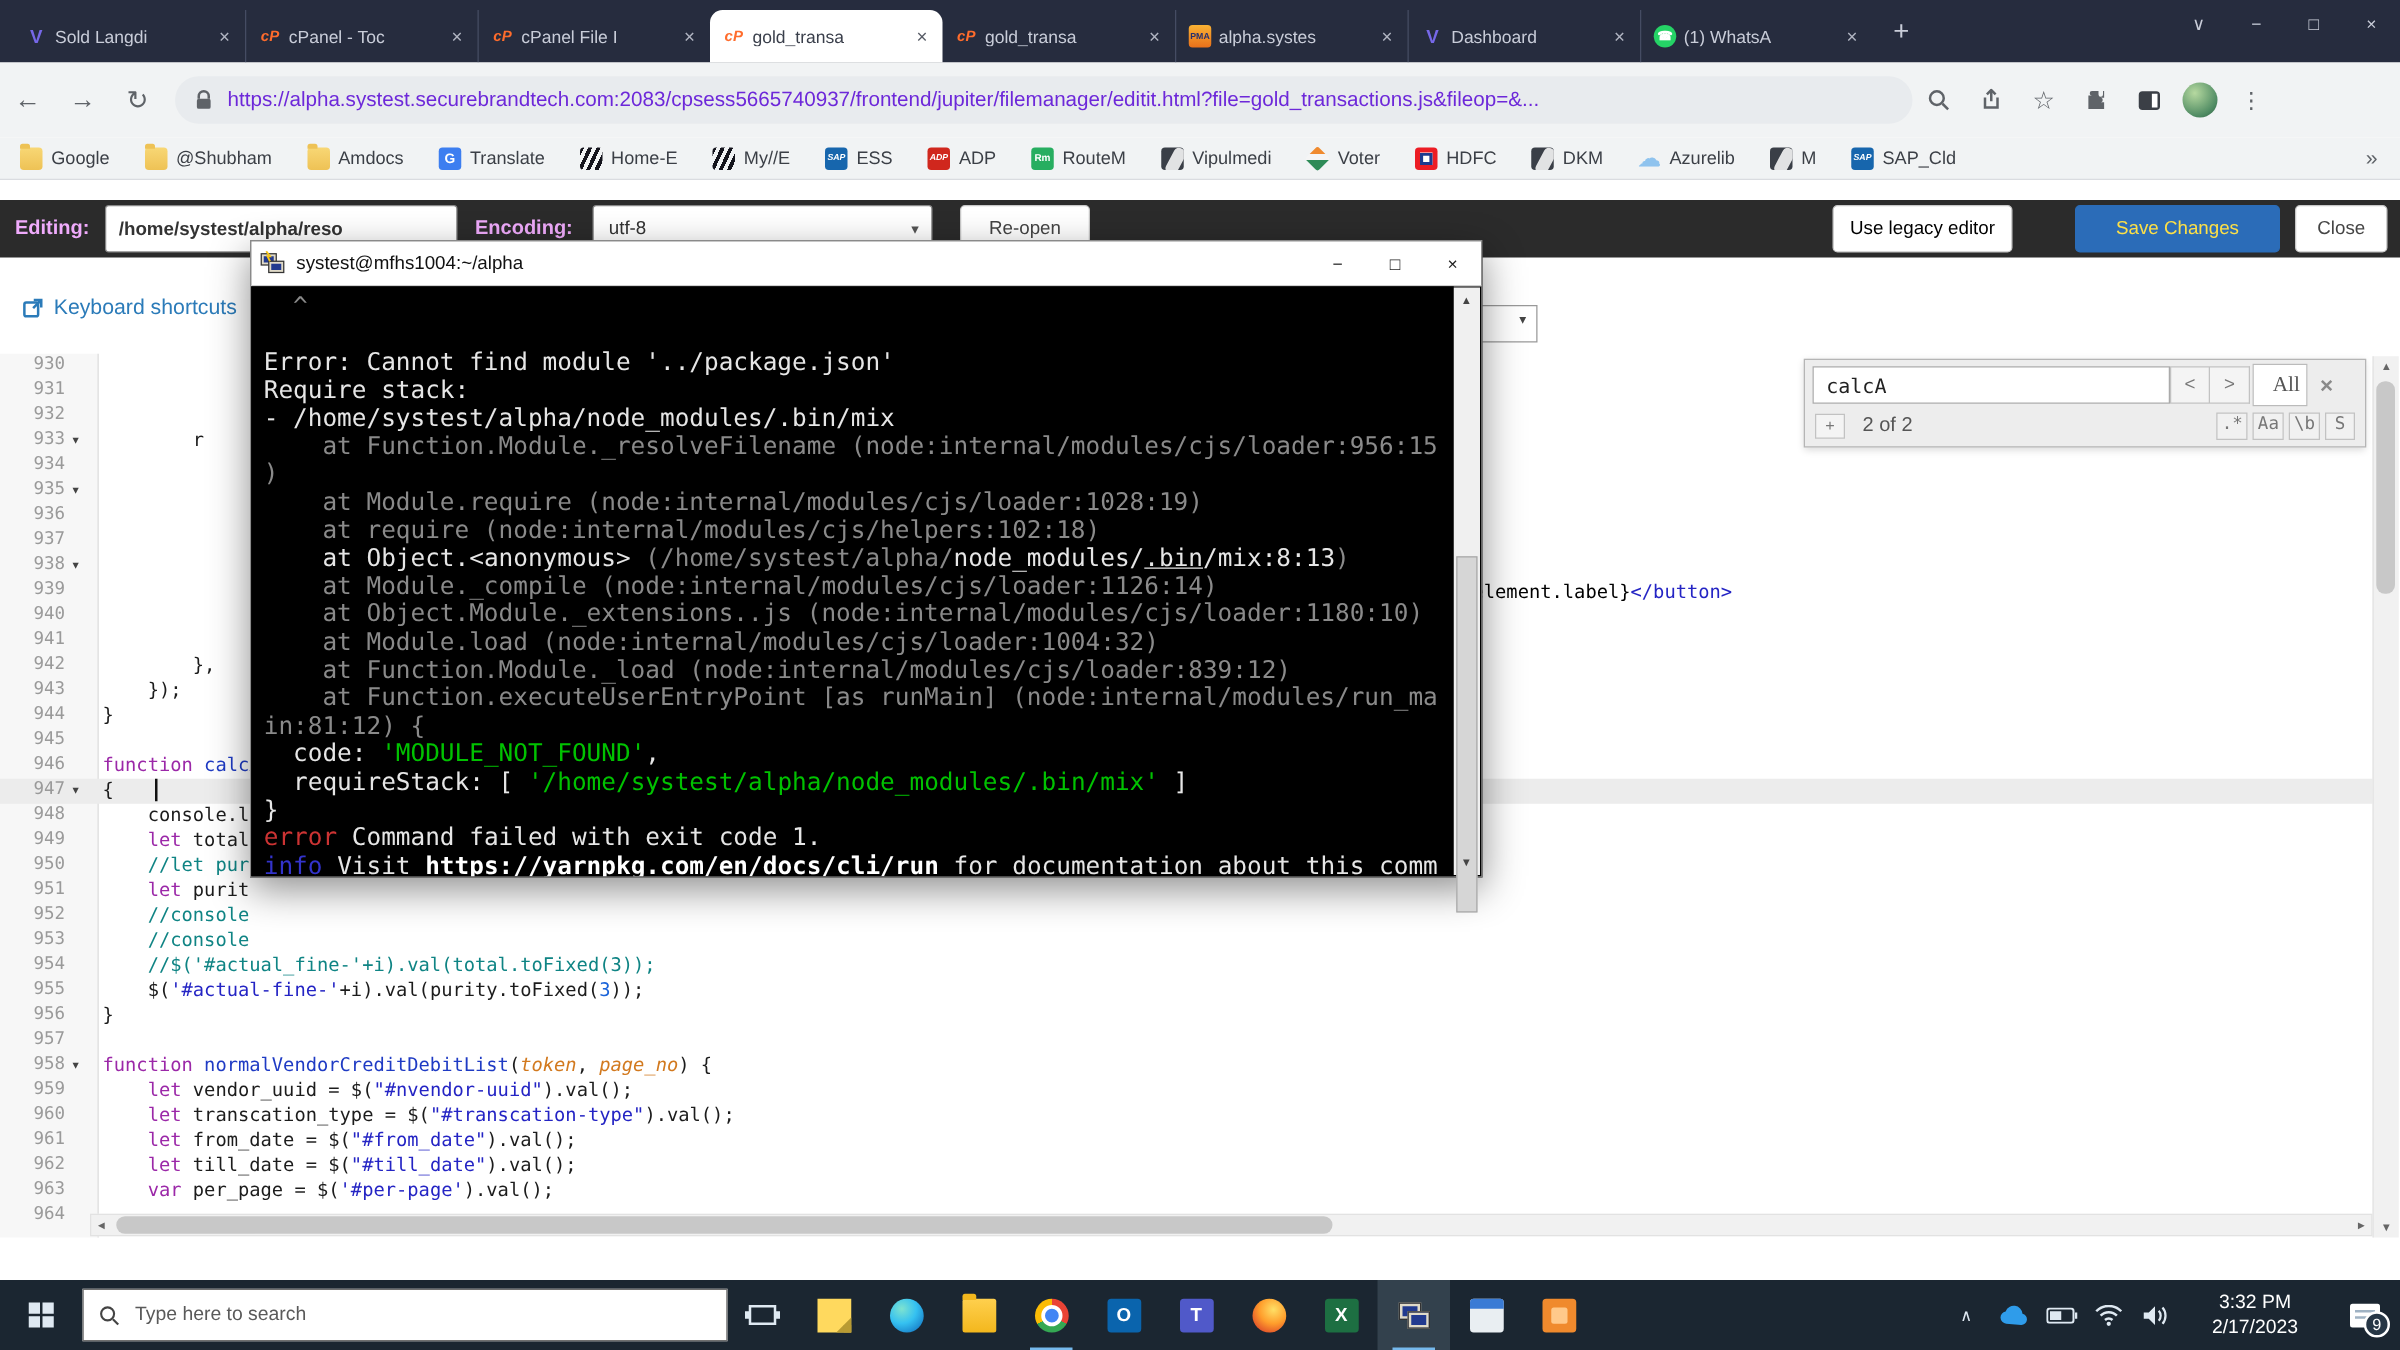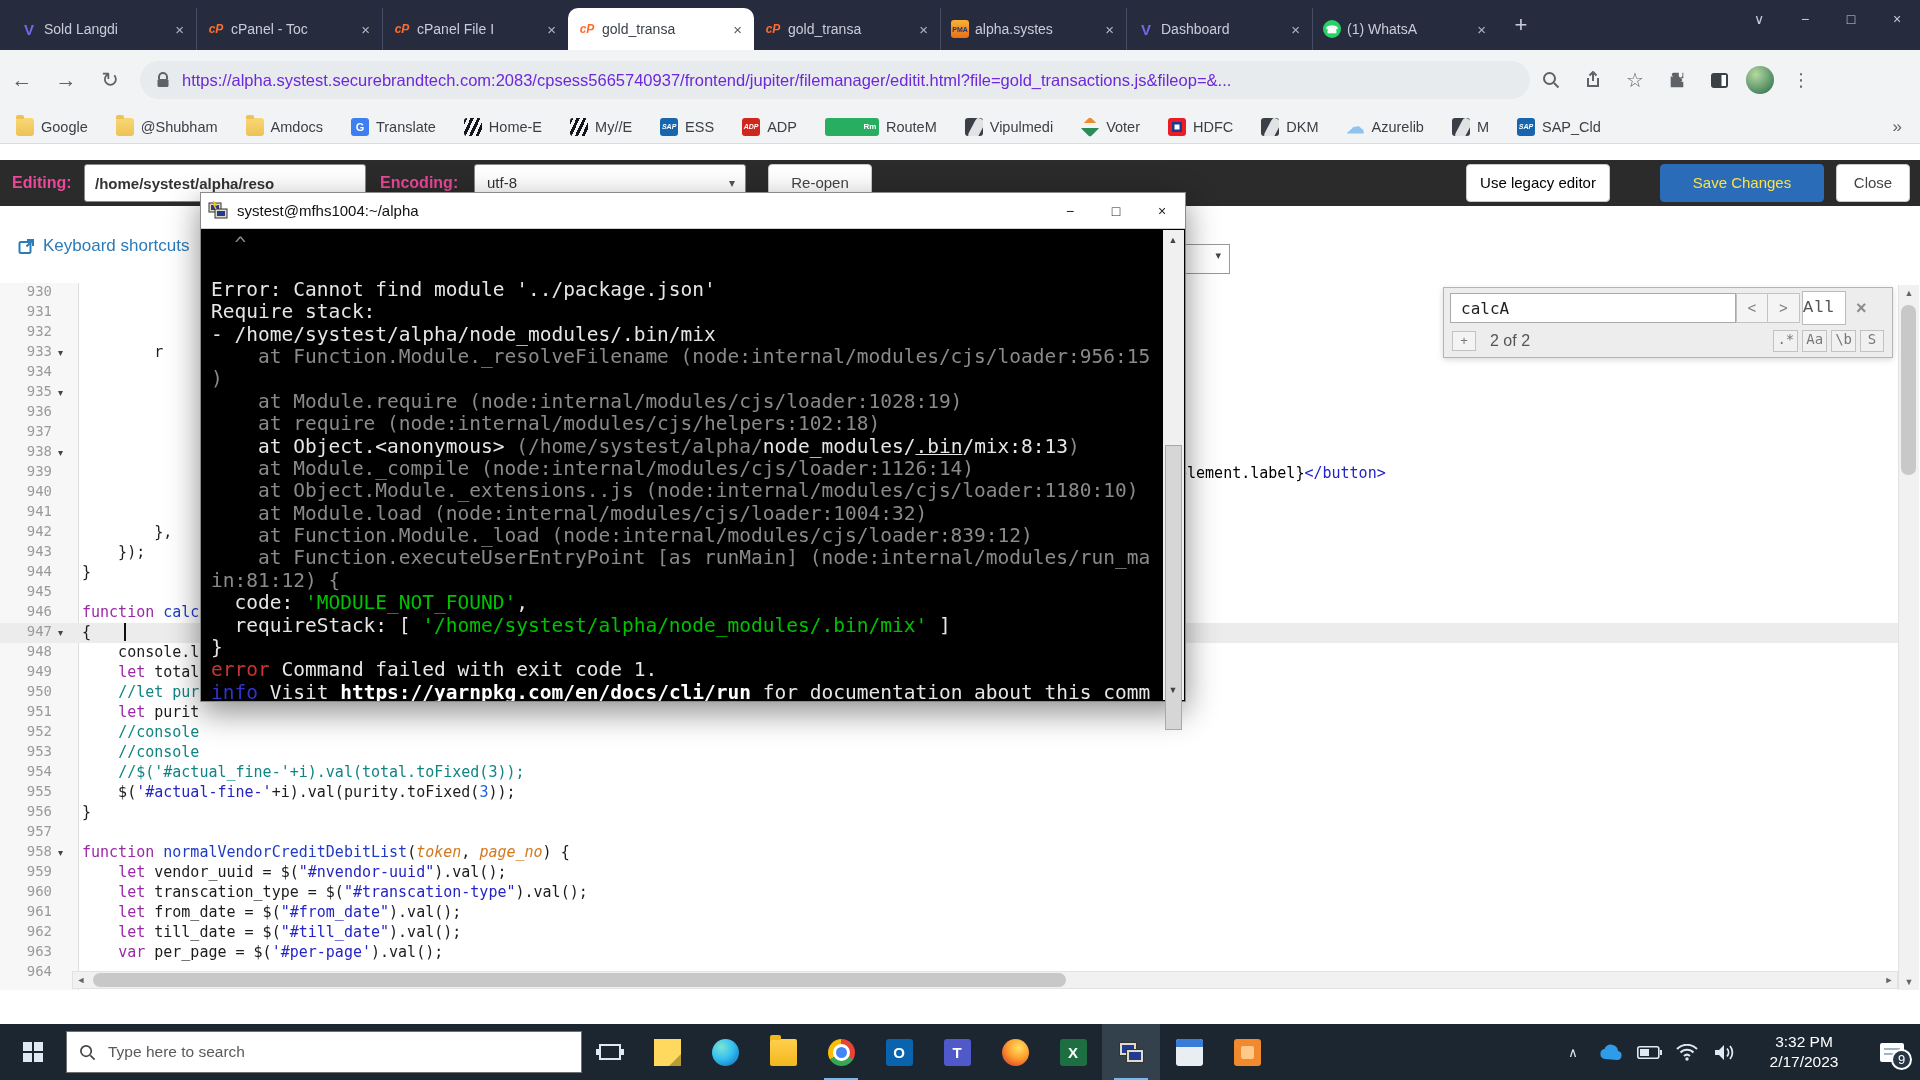--- a/index.html
+++ b/index.html
@@ -43,32 +43,32 @@
              border-bottom:1px solid #dadce0;display:flex;align-items:center;padding-left:16px;box-sizing:border-box;}
   .bm{display:flex;align-items:center;margin-right:28px;font-size:14.5px;color:#3b3f46;white-space:nowrap;}
   .bm .bmi{width:18px;height:18px;margin-right:7px;display:flex;align-items:center;justify-content:center;
            font-weight:bold;border-radius:3px;flex:none;}
   .bmi-folder{background:linear-gradient(#f8d775,#eec255);border-radius:2px;position:relative;}
   .bmi-folder::before{content:"";position:absolute;left:0;top:-3px;width:8px;height:4px;background:#eec255;border-radius:2px 2px 0 0;}
   .bmi-translate{background:#3d7ef0;color:#fff;font-size:11px;}
   .bmi-stripes{background:repeating-linear-gradient(115deg,#14141c 0 3px,transparent 3px 6px);border-radius:2px;}
   .bmi-sap{background:#1766ad;color:#fff;font-size:7px;font-style:italic;border-radius:2px 8px 8px 2px;}
   .bmi-adp{background:#d0271d;color:#fff;font-size:7px;font-style:italic;}
-  .bmi-routem{background:#27ae60;border-radius:50%;color:#fff;font-size:8px;padding-left:36px;}
+  .bmi-routem{background:#27ae60;border-radius:50%;color:#fff;font-size:8px;}
   .bmi-globe{background:#3a3f47;border-radius:50%;position:relative;overflow:hidden;}
   .bmi-globe::after{content:"";position:absolute;left:3px;top:-2px;width:10px;height:22px;background:#fff;transform:rotate(28deg) translateX(4px);opacity:.85;border-radius:4px;}
   .bmi-voter{background:linear-gradient(135deg,#f08a2e 0 30%,#f5f5f5 30% 55%,#2e8b57 55% 100%);transform:rotate(45deg) scale(.8);border-radius:2px;}
   .bmi-hdfc{background:#ec1c24;position:relative;}
   .bmi-hdfc::after{content:"";position:absolute;left:4px;top:4px;width:10px;height:10px;background:#fff;box-shadow:inset 0 0 0 2.5px #1d3a8f;}
   .bmi-cloud{color:#8fc3ee;font-size:18px;}
   #bm-overflow{margin-left:auto;margin-right:18px;color:#5f6368;font-size:17px;}
   
   #page{position:absolute;left:0;top:144px;width:1920px;height:880px;background:#fff;}
   #ed-toolbar{position:absolute;left:0;top:16px;width:1920px;height:46px;background:#2b2b2b;}
-  #ed-toolbar .lbl{position:absolute;top:0;height:46px;line-height:46px;color:#ec4899;font-weight:bold;font-size:16px;}
+  #ed-toolbar .lbl{position:absolute;top:0;height:46px;line-height:46px;color:#f0abfc;font-weight:bold;font-size:16px;}
   #editing-lbl{left:12px;}
   #path-input{position:absolute;left:84px;top:4px;width:282px;height:38px;box-sizing:border-box;border:1px solid #888;
               border-radius:3px;background:#fff;font:600 15px "Liberation Sans",sans-serif;color:#333;padding:0 10px;}
   #encoding-lbl{left:380px;}
   #encoding-select{position:absolute;left:474px;top:4px;width:272px;height:38px;background:#fff;border:1px solid #888;
                    border-radius:3px;box-sizing:border-box;font-size:15px;color:#333;line-height:36px;padding-left:12px;}
   #encoding-select .sel-arrow{position:absolute;right:10px;top:0;color:#555;font-size:12px;}
   #reopen-btn{position:absolute;left:768px;top:4px;width:104px;height:38px;background:#fff;border:1px solid #c8c8c8;
               border-radius:4px;font-size:15px;color:#444;text-align:center;line-height:36px;box-sizing:border-box;}
   .right-btn{position:absolute;top:4px;height:38px;border-radius:4px;font-size:15px;text-align:center;line-height:36px;box-sizing:border-box;}
@@ -104,22 +104,22 @@
   #vscroll{position:absolute;left:1898px;top:141px;width:20px;height:705px;background:#f1f1f1;border-left:1px solid #e2e2e2;}
   #vthumb{position:absolute;left:2px;top:20px;width:15px;height:170px;background:#c8c8c8;border-radius:7px;}
   
   #search-panel{position:absolute;left:1443px;top:143px;width:450px;height:71px;background:#ededed;
                 border:1px solid #b5b5b5;box-sizing:border-box;box-shadow:0 2px 6px rgba(0,0,0,.15);z-index:30;}
   #sp-row1{display:flex;align-items:center;height:40px;padding:0 6px;}
   #sp-input{width:286px;height:30px;border:1px solid #aaa;background:#fff;box-sizing:border-box;
             font:16px "DejaVu Sans Mono",monospace;color:#222;padding:0 10px;}
   .sp-nav{width:32px;height:30px;border:1px solid #c2c2c2;border-left:none;background:#f4f4f4;color:#777;
           text-align:center;line-height:28px;font-size:15px;box-sizing:border-box;}
-  #sp-all{width:44px;height:34px;border:1px solid #bbb;background:#fff;color:#555;
-          line-height:32px;font-size:17px;font-family:Liberation Mono, monospace;box-sizing:border-box;margin-left:2px;}
+  #sp-all{width:44px;height:34px;border:1px solid #bbb;background:#fff;color:#555;text-align:center;
+          line-height:32px;font-size:17px;font-family:Liberation Serif, serif;box-sizing:border-box;margin-left:2px;padding-left:10px;}
   #sp-close{margin-left:10px;color:#8a8a8a;font-size:18px;font-weight:bold;}
   #sp-row2{display:flex;align-items:center;height:26px;padding:0 8px;color:#555;}
   #sp-add{width:24px;height:20px;border:1px solid #c2c2c2;background:#f4f4f4;text-align:center;line-height:18px;
           font-size:13px;color:#777;box-sizing:border-box;margin-right:14px;}
   #sp-count{font-size:16px;color:#555;}
   #sp-opts{margin-left:auto;display:flex;gap:4px;}
   .sp-opt{min-width:24px;height:22px;border:1px solid #c2c2c2;background:#f1f1f1;color:#777;text-align:center;
           line-height:20px;font:14px "DejaVu Sans Mono",monospace;box-sizing:border-box;padding:0 3px;}
   
   #putty{position:absolute;left:200px;top:192px;width:986px;height:510px;background:#000;border:1px solid #8a8a8a;

